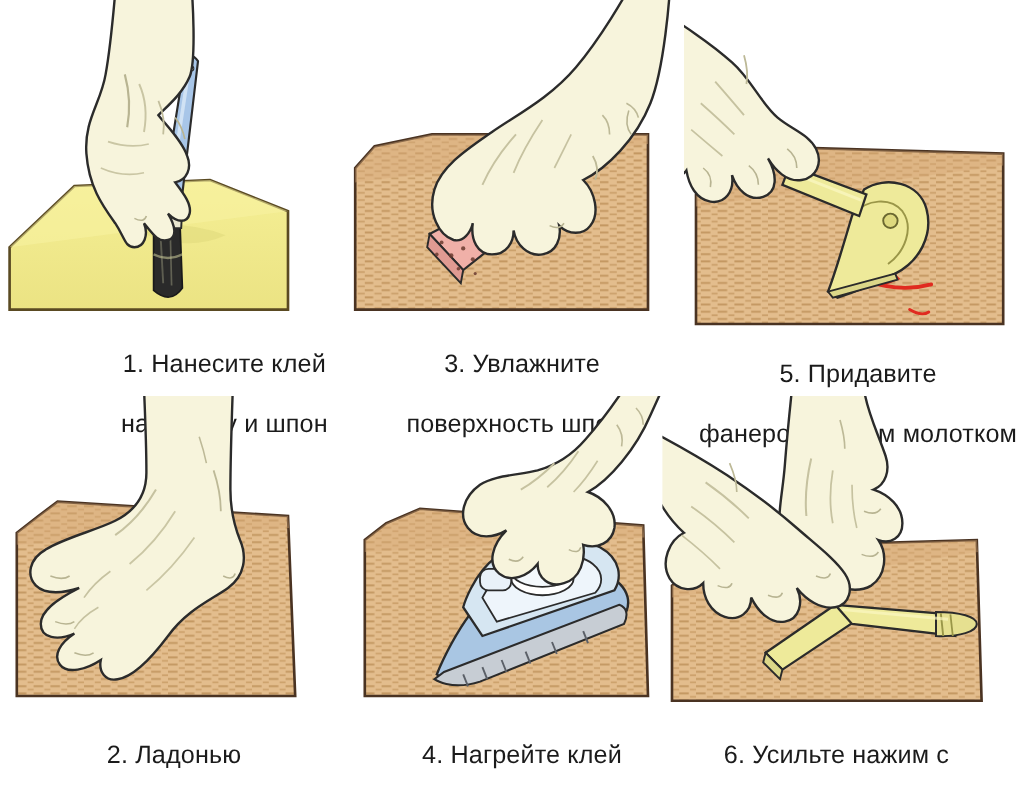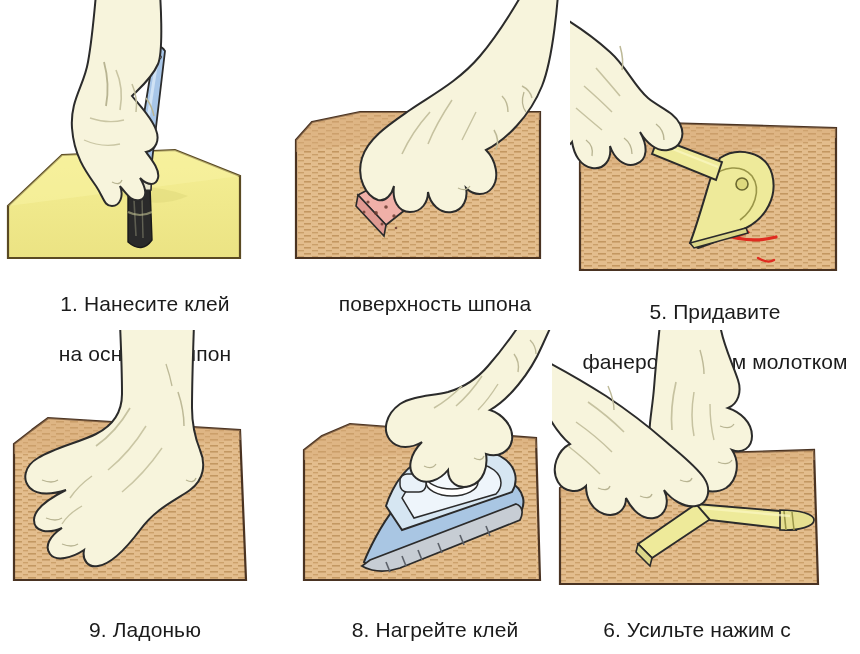--- a/index.html
+++ b/index.html
@@ -87,21 +87,21 @@
                  C140,88 152,78 158,64 C164,50 160,-6 160,-6 Z" fill="#f7f4dc" stroke="#2b2b2b" stroke-width="2"></path>
         <path d="M104,62 q6,22 2,44" stroke="#b8b492" stroke-width="1.8" fill="none"></path>
         <path d="M116,70 q8,18 4,40" stroke="#c9c5a3" stroke-width="1.6" fill="none"></path>
         <path d="M132,84 q6,14 4,28" stroke="#c2be9c" stroke-width="1.5" fill="none"></path>
         <path d="M90,118 q18,6 34,2" stroke="#cac6a4" stroke-width="1.4" fill="none"></path>
         <path d="M84,140 q18,8 36,4" stroke="#cac6a4" stroke-width="1.3" fill="none"></path>
         <path d="M112,182 q8,4 10,-2" stroke="#b8b492" stroke-width="1.3" fill="none"></path>
         <path d="M146,98 q6,8 8,18" stroke="#b8b492" stroke-width="1.4" fill="none"></path>
       </g>
     </svg>
-    <div class="caption" style="left:0px; top:266px; width:290px;">
+    <div class="caption" style="left:0px; top:266px; width:290px;padding-left:42px;">
       <span class="cap-line">1. Нанесите клей</span>
       <span class="cap-line">на основу и шпон</span>
     </div>
   </div>
 
   <div class="panel" style="left:290px; top:0px; width:290px; height:265px;">
     <svg class="art" width="290" height="265" viewBox="0 0 290 265">
       <defs>
         <pattern id="grain3" width="14" height="6" patternUnits="userSpaceOnUse">
           <rect width="14" height="6" fill="#e3bd8d"></rect>
@@ -153,20 +153,21 @@
         <path d="M162,100 q-16,24 -24,44" stroke="#c6c2a0" stroke-width="1.5" fill="none"></path>
         <path d="M186,112 q-8,16 -14,28" stroke="#c6c2a0" stroke-width="1.4" fill="none"></path>
         <path d="M204,130 q6,10 2,20" stroke="#bdb997" stroke-width="1.5" fill="none"></path>
         <path d="M212,96 q6,6 6,16" stroke="#bdb997" stroke-width="1.4" fill="none"></path>
         <path d="M232,86 q8,4 10,12" stroke="#bdb997" stroke-width="1.4" fill="none"></path>
         <path d="M168,188 q8,4 12,-2" stroke="#b8b492" stroke-width="1.3" fill="none"></path>
         <path d="M234,92 q-4,12 2,20" stroke="#b8b492" stroke-width="1.3" fill="none"></path>
       </g>
     </svg>
     <div class="caption" style="left:0px; top:266px; width:290px;">
+      <span class="cap-line">3. Увлажните</span>
       <span class="cap-line">поверхность шпона</span>
     </div>
   </div>
 
   <div class="panel" style="left:570px; top:12px; width:290px; height:265px;">
     <svg class="art" width="290" height="265" viewBox="0 0 290 265">
       <defs>
         <pattern id="grain5" width="14" height="6" patternUnits="userSpaceOnUse">
           <rect width="14" height="6" fill="#e3bd8d"></rect>
           <rect x="0" y="1" width="8" height="1.6" fill="#b88a52" opacity="0.75"></rect>
@@ -249,21 +250,21 @@
         <path d="M82,176 q-14,8 -20,18" stroke="#c6c2a0" stroke-width="1.3" fill="none"></path>
         <path d="M178,62 q6,18 6,34" stroke="#bdb997" stroke-width="1.5" fill="none"></path>
         <path d="M166,34 q4,12 6,22" stroke="#bdb997" stroke-width="1.3" fill="none"></path>
         <path d="M42,150 q10,4 16,0" stroke="#b8b492" stroke-width="1.3" fill="none"></path>
         <path d="M46,188 q10,4 16,0" stroke="#b8b492" stroke-width="1.3" fill="none"></path>
         <path d="M62,214 q10,4 16,0" stroke="#b8b492" stroke-width="1.3" fill="none"></path>
         <path d="M186,150 q8,4 10,-2" stroke="#b8b492" stroke-width="1.3" fill="none"></path>
       </g>
     </svg>
     <div class="caption" style="left:0px; top:262px; width:290px;">
-      <span class="cap-line">9. Ладонью</span>
+      <span class="cap-line">2. Ладонью</span>
       
     </div>
   </div>
 
   <div class="panel" style="left:290px; top:330px; width:290px; height:265px;">
     <svg class="art" width="290" height="265" viewBox="0 0 290 265">
       <defs>
         <pattern id="grain4" width="14" height="6" patternUnits="userSpaceOnUse">
           <rect width="14" height="6" fill="#e3bd8d"></rect>
           <rect x="0" y="1" width="8" height="1.6" fill="#b88a52" opacity="0.72"></rect>
@@ -310,21 +311,21 @@
         <path d="M172,56 q-14,14 -28,22" stroke="#c6c2a0" stroke-width="1.6" fill="none"></path>
         <path d="M192,46 q-12,18 -26,30" stroke="#c6c2a0" stroke-width="1.5" fill="none"></path>
         <path d="M208,54 q-10,16 -20,26" stroke="#c6c2a0" stroke-width="1.4" fill="none"></path>
         <path d="M224,24 q6,8 4,18" stroke="#bdb997" stroke-width="1.4" fill="none"></path>
         <path d="M240,10 q6,6 6,14" stroke="#bdb997" stroke-width="1.3" fill="none"></path>
         <path d="M184,128 q8,4 10,-2" stroke="#b8b492" stroke-width="1.3" fill="none"></path>
         <path d="M134,136 q8,4 12,-2" stroke="#b8b492" stroke-width="1.3" fill="none"></path>
       </g>
     </svg>
     <div class="caption" style="left:0px; top:262px; width:290px;">
-      <span class="cap-line">8. Нагрейте клей</span>
+      <span class="cap-line">4. Нагрейте клей</span>
       
     </div>
   </div>
 
   <div class="panel" style="left:552px; top:330px; width:290px; height:265px;">
     <svg class="art" width="290" height="265" viewBox="0 0 290 265">
       <defs>
         <pattern id="grain6" width="14" height="6" patternUnits="userSpaceOnUse">
           <rect width="14" height="6" fill="#e3bd8d"></rect>
           <rect x="0" y="1" width="8" height="1.6" fill="#b88a52" opacity="0.72"></rect>

